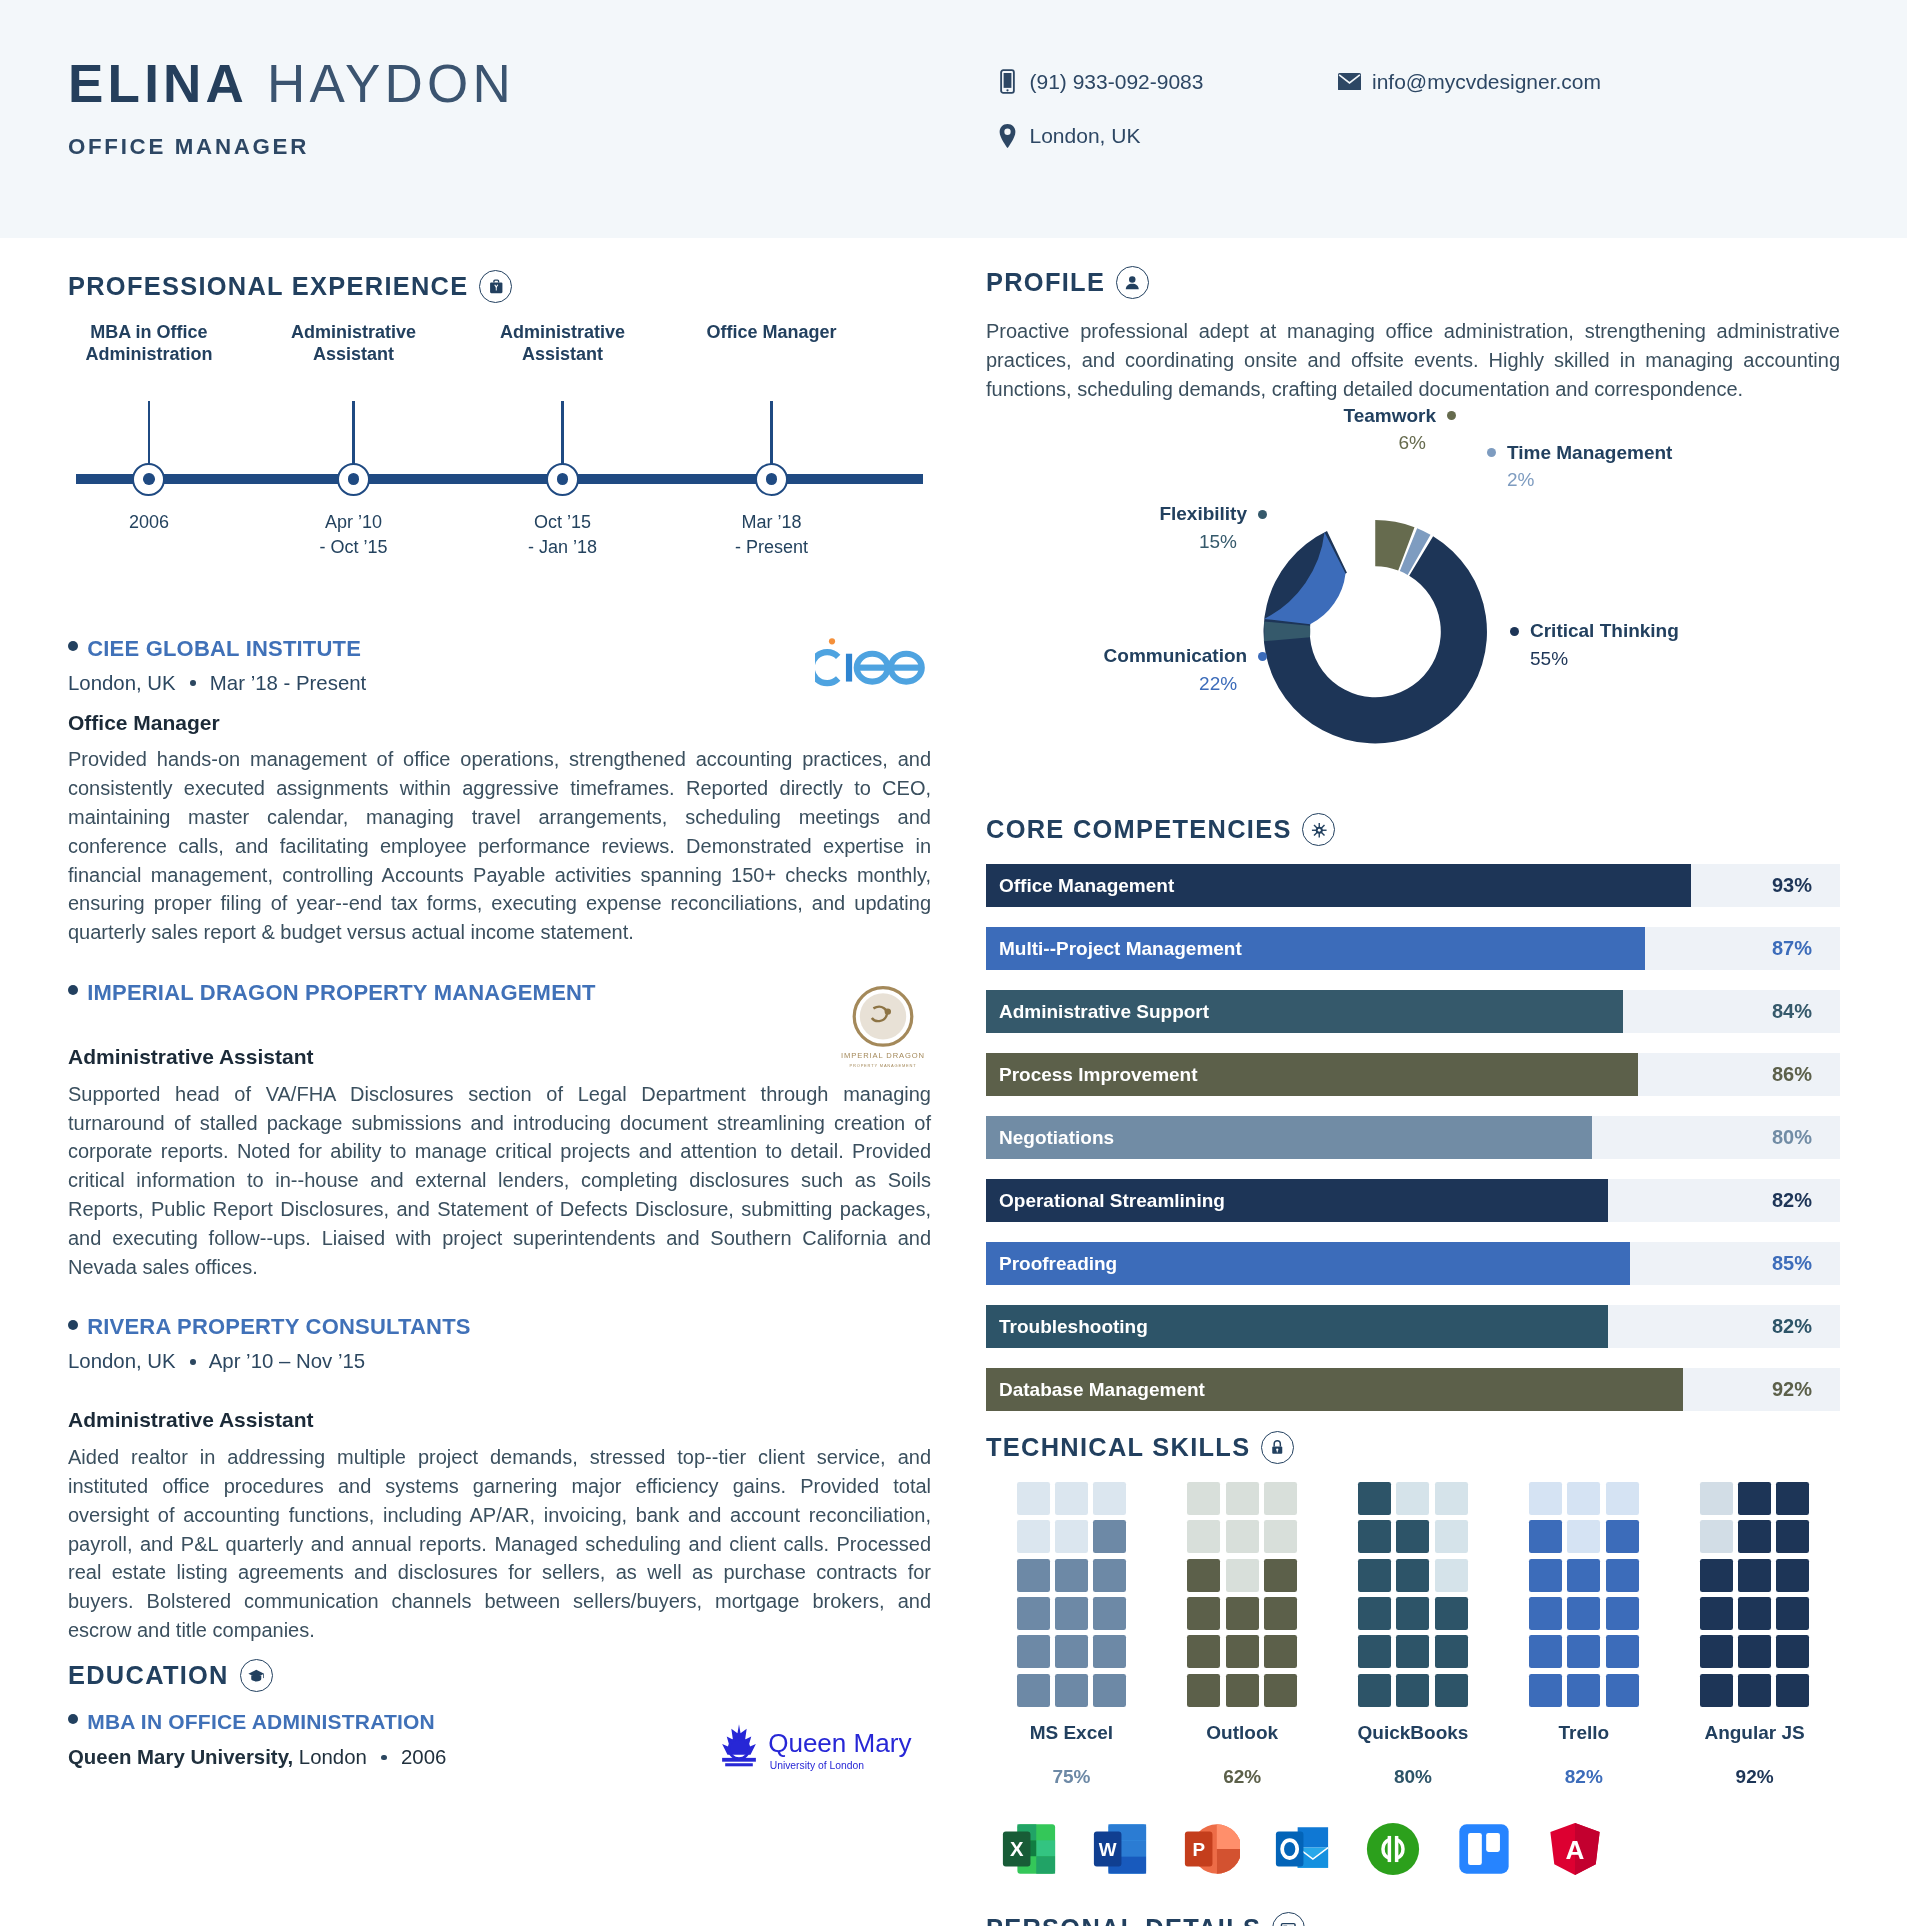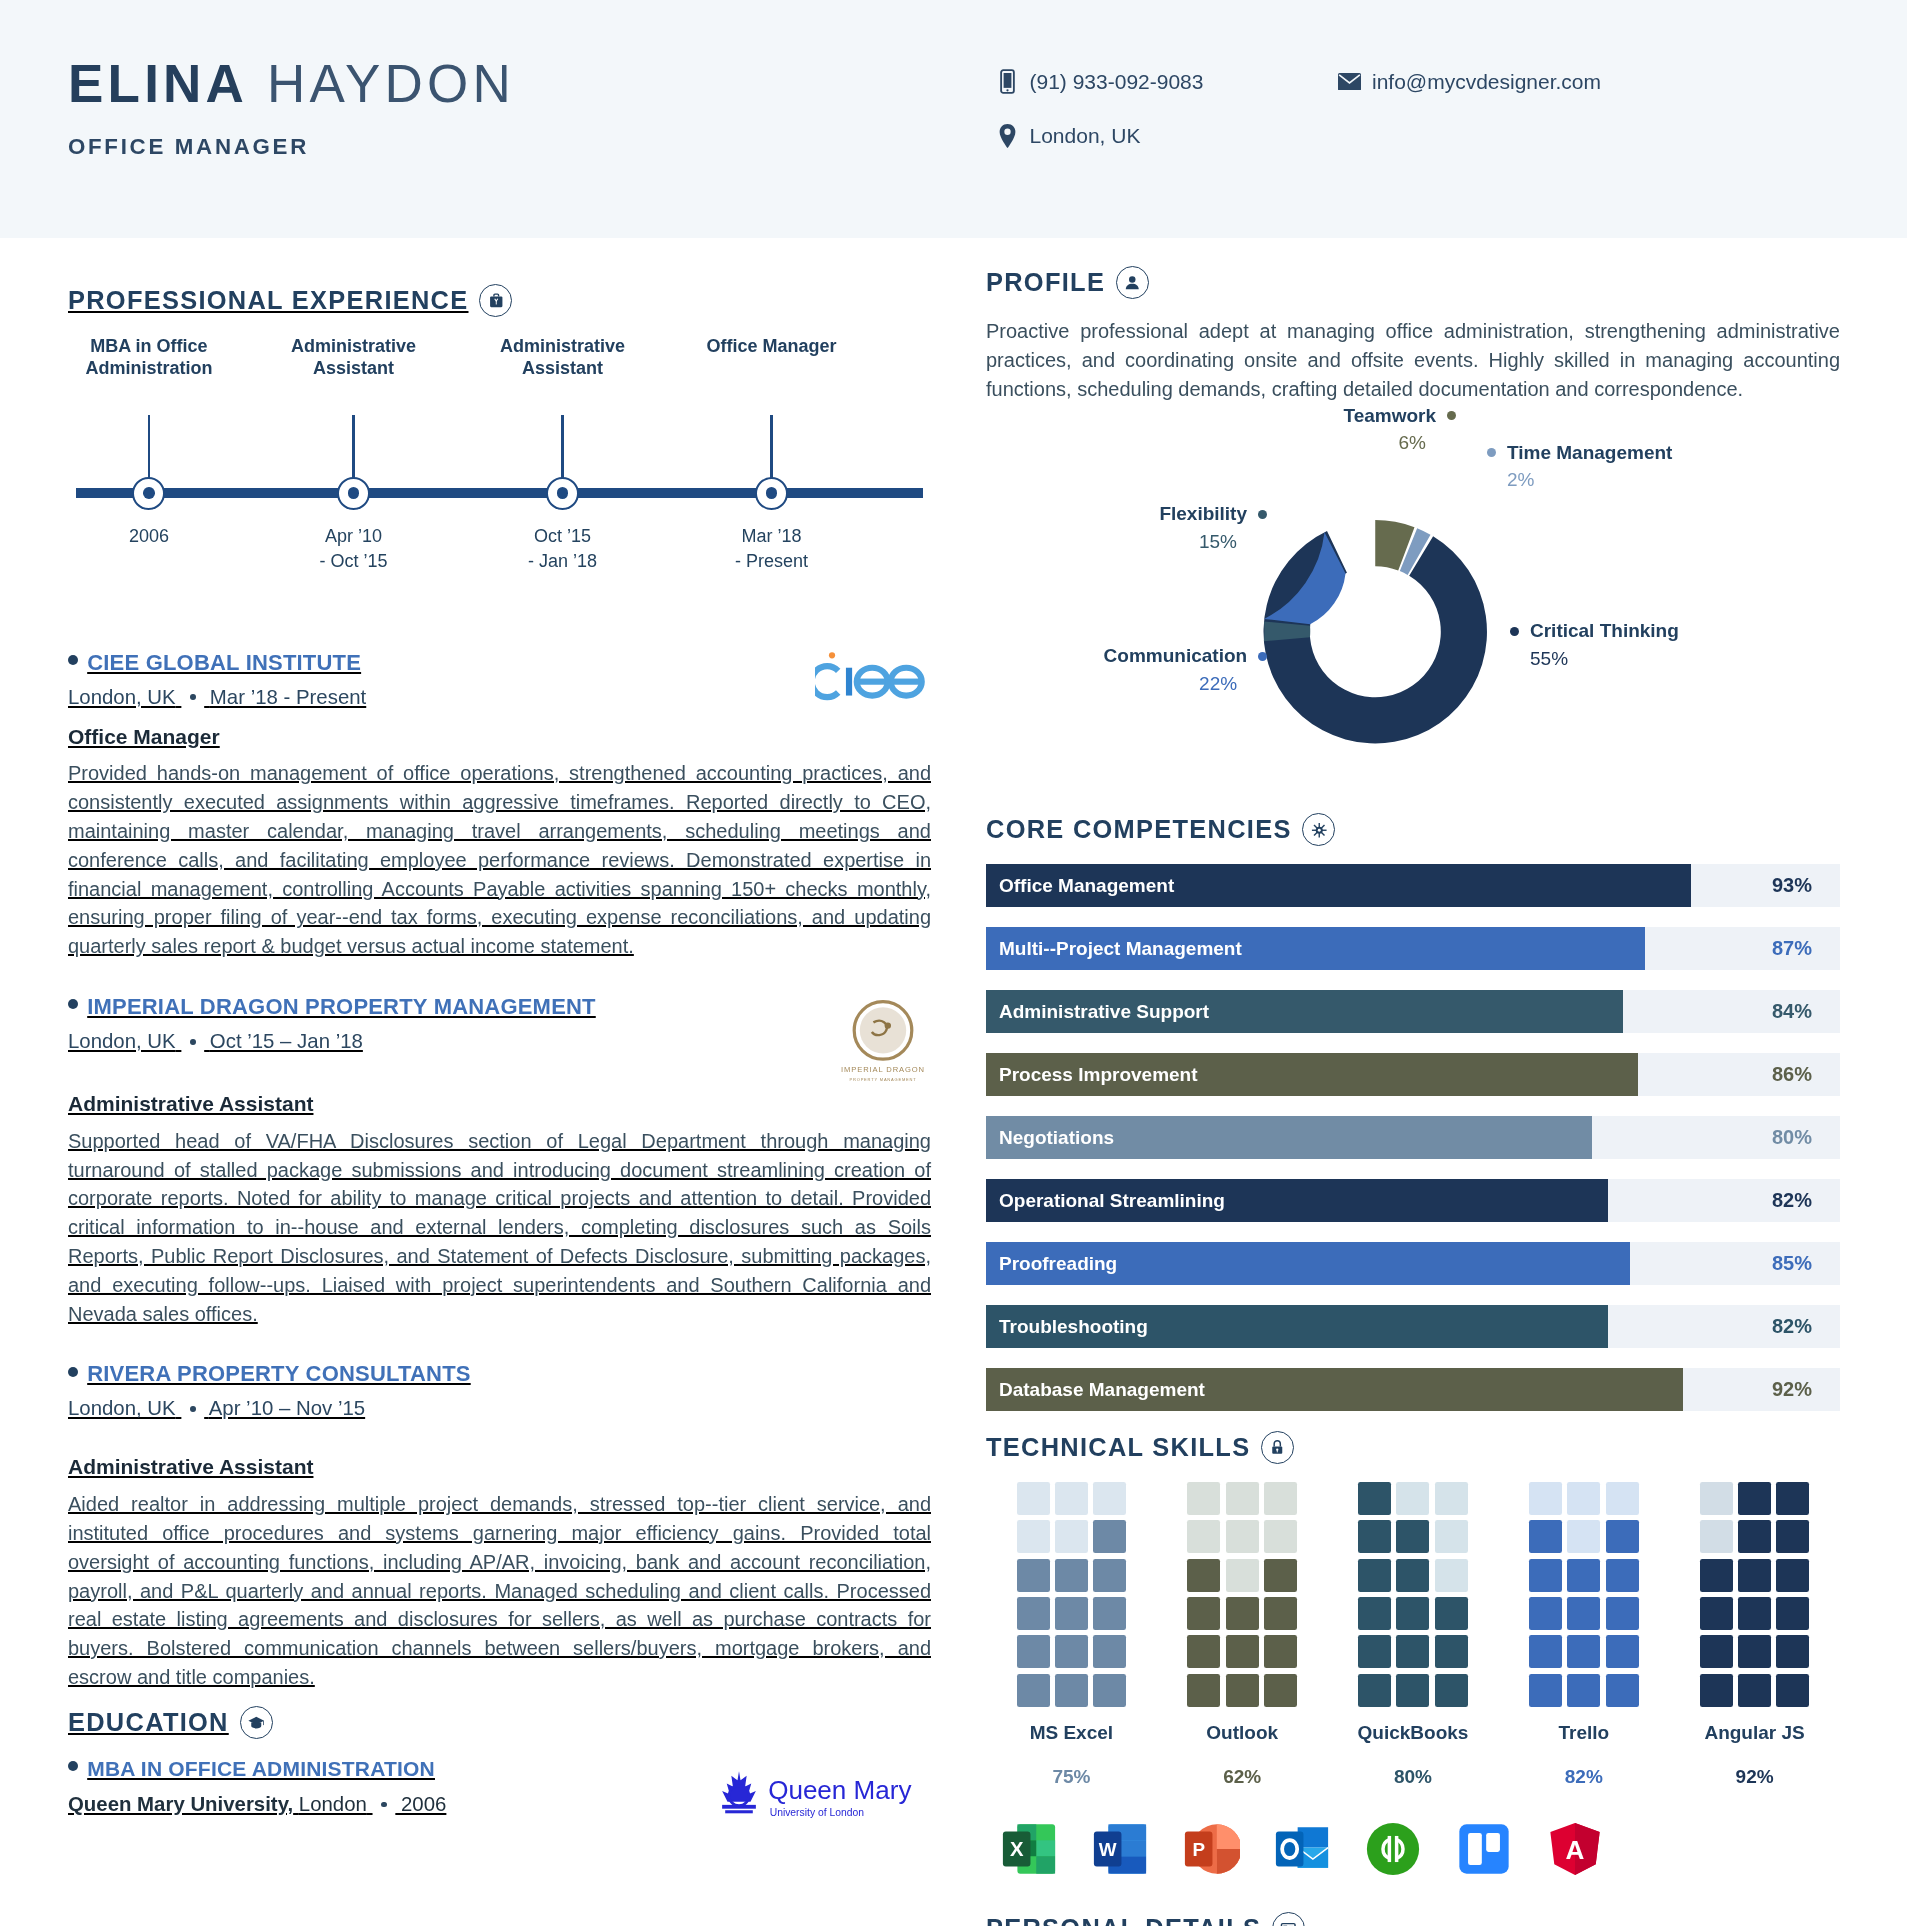--- a/index.html
+++ b/index.html
@@ -30,21 +30,21 @@
   .contact-item .ci-icon {
     width: 27px; display: flex; align-items: center; justify-content: center;
     color: #2d4764;
   }
   .contact-item .ci-text {
     font-size: 21px; color: #2d4764; margin-left: 8.5px; white-space: nowrap;
   }
   .ci-gap { width: 77px; }
 
   
-  .col-left { position: absolute; left: 68px; top: 284px; width: 863px; text-decoration: underline; }
+  .col-left { position: absolute; left: 68px; top: 270px; width: 863px; }
   .col-right { position: absolute; left: 986px; top: 266px; width: 854px; }
 
   
   .sec-head { display: flex; align-items: center; margin-bottom: 17.7px; }
   .sec-head .sh-text {
     font-size: 25.4px; font-weight: 700; letter-spacing: 1.3px; color: #22405f;
     white-space: nowrap;
   }
   .sec-head .sh-icon {
     margin-left: 10.8px; width: 33px; height: 33px; border: 1.9px solid #22405f;
@@ -286,25 +286,20 @@
           <circle cx="60" cy="48" r="29" fill="#a4895a" opacity="0.25"></circle>
           <path d="M48 38c10-6 20 2 16 10-3 7-14 8-18 2" fill="none" stroke="#8d7445" stroke-width="3"></path>
           <circle cx="66" cy="42" r="4" fill="#8d7445"></circle>
           <text x="60" y="100" font-family="Liberation Sans, sans-serif" font-size="9.5" fill="#a4895a" text-anchor="middle" letter-spacing="1.1">IMPERIAL DRAGON</text>
           <text x="60" y="111" font-family="Liberation Sans, sans-serif" font-size="5" fill="#a4895a" text-anchor="middle" letter-spacing="1">PROPERTY MANAGEMENT</text>
         </svg>
       </div>
       <div class="job-company">
         <span class="bullet"></span>
         <span class="cname">IMPERIAL DRAGON PROPERTY MANAGEMENT</span>
-      </div>
-      <div class="job-meta">
-        <span>London, UK</span>
-        <span class="dot"></span>
-        <span>Oct ’15 – Jan ’18</span>
       </div>
       <div class="job-role" style="margin-top:39px;">Administrative Assistant</div>
       <div class="job-desc">Supported head of VA/FHA Disclosures section of Legal Department through managing turnaround of stalled package submissions and introducing document streamlining creation of corporate reports. Noted for ability to manage critical projects and attention to detail. Provided critical information to in--house and external lenders, completing disclosures such as Soils Reports, Public Report Disclosures, and Statement of Defects Disclosure, submitting packages, and executing follow--ups. Liaised with project superintendents and Southern California and Nevada sales offices.</div>
     </div>
 
     <div class="job" style="margin-top:33px;">
       <div class="job-company">
         <span class="bullet"></span>
         <span class="cname">RIVERA PROPERTY CONSULTANTS</span>
       </div>

